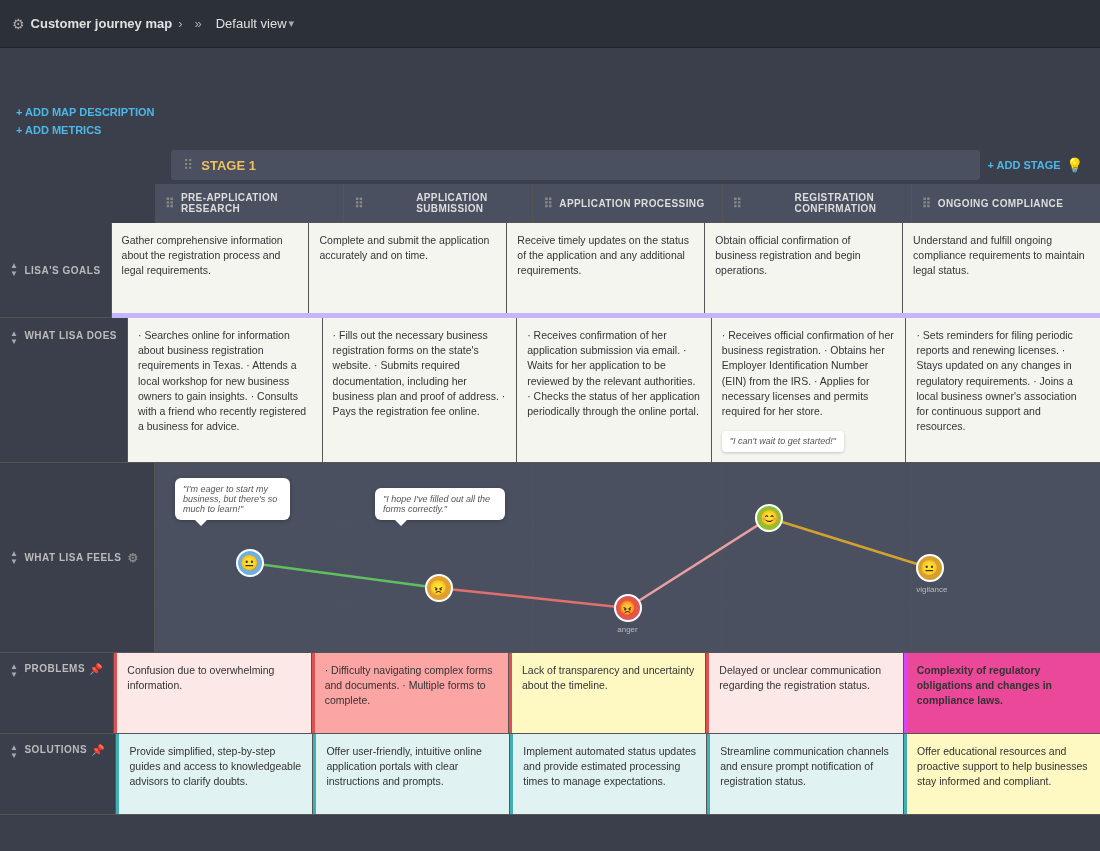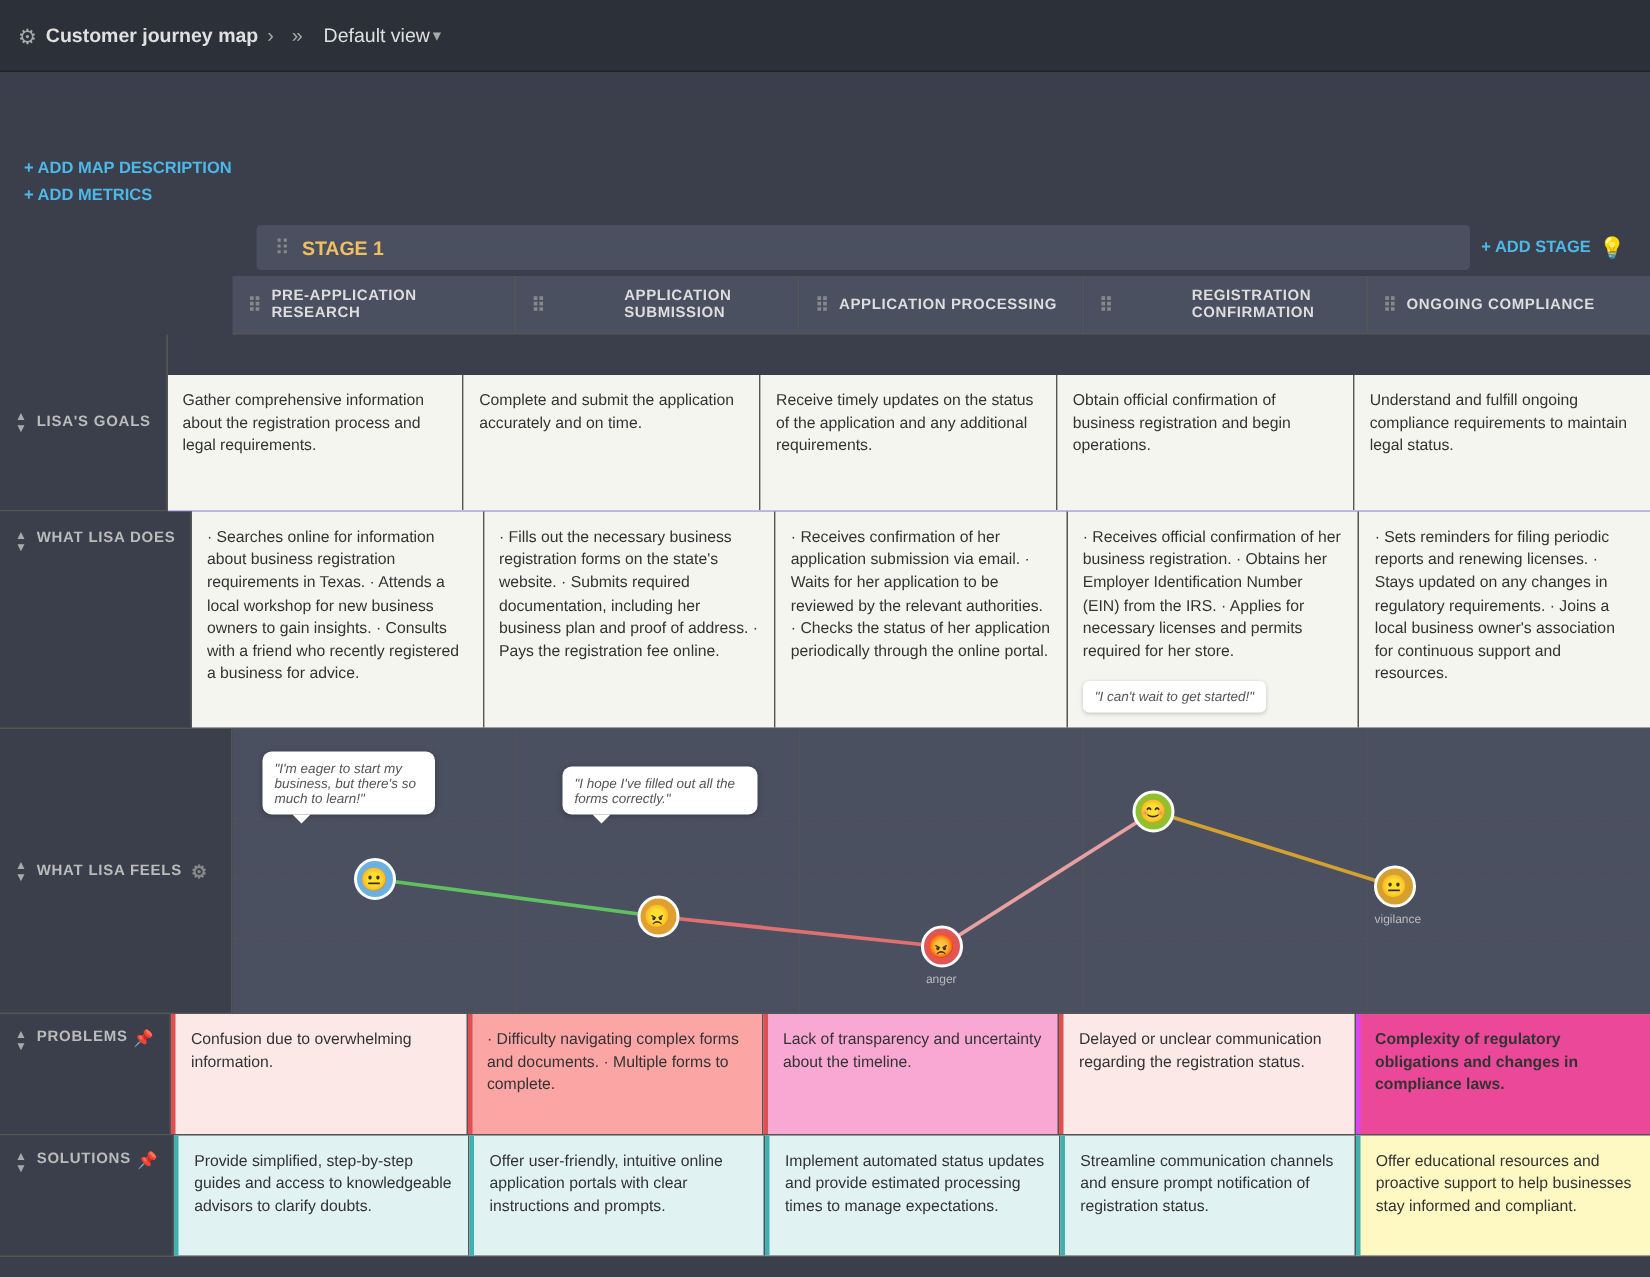--- a/index.html
+++ b/index.html
@@ -140,21 +140,21 @@
 </div>
 
 <div class="section-row">
   <div class="row-lbl" style="height:auto; min-height:90px;">
     <div class="sort-arrows">
       <span>▲</span>
         <span>▼</span>
     </div>
     <span>LISA'S GOALS</span>
   </div>
-  <div style="flex:1; display:flex; border-bottom:1px solid #c4b5fd;margin-top:27px;">
+  <div style="flex:1; display:flex; border-bottom:5px solid #c4b5fd;">
     <div class="data-cell goals-cell">Gather comprehensive information about the registration process and legal requirements.</div>
     <div class="data-cell goals-cell">Complete and submit the application accurately and on time.</div>
     <div class="data-cell goals-cell">Receive timely updates on the status of the application and any additional requirements.</div>
     <div class="data-cell goals-cell">Obtain official confirmation of business registration and begin operations.</div>
     <div class="data-cell goals-cell" style="border-right:none;">Understand and fulfill ongoing compliance requirements to maintain legal status.</div>
   </div>
 </div>
 
 <div class="section-row">
   <div class="row-lbl" style="min-height:145px; align-items:flex-start; padding-top:12px;">
@@ -234,21 +234,21 @@
     <div class="sort-arrows">
       <span>▲</span>
         <span>▼</span>
     </div>
     <span>PROBLEMS</span>
     <span class="icon" style="margin-left:4px; color:#888; font-size:11px; cursor:pointer;">📌</span>
   </div>
   <div style="flex:1; display:flex; border-bottom:1px solid #555;">
     <div class="data-cell" style="background:#fde8e8; border-left:3px solid #e05050; min-height:80px;">Confusion due to overwhelming information.</div>
     <div class="data-cell" style="background:#fca5a5; border-left:3px solid #e05050; min-height:80px;">· Difficulty navigating complex forms and documents. · Multiple forms to complete.</div>
-    <div class="data-cell" style="background:#f9a8d4; border-left:3px solid #e05050; min-height:80px;">Lack of transparency and uncertainty about the timeline.</div>
+    <div class="data-cell" style="background:#fef9c3; border-left:3px solid #e05050; min-height:80px;">Lack of transparency and uncertainty about the timeline.</div>
     <div class="data-cell" style="background:#fde8e8; border-left:3px solid #e05050; min-height:80px;">Delayed or unclear communication regarding the registration status.</div>
     <div class="data-cell" style="background:#ec4899; border-left:3px solid #d946ef; min-height:80px; border-right:none;font-weight:bold;">Complexity of regulatory obligations and changes in compliance laws.</div>
   </div>
 </div>
 
 <div class="section-row">
   <div class="row-lbl" style="min-height:80px; align-items:flex-start; padding-top:10px;">
     <div class="sort-arrows">
       <span>▲</span>
         <span>▼</span>

